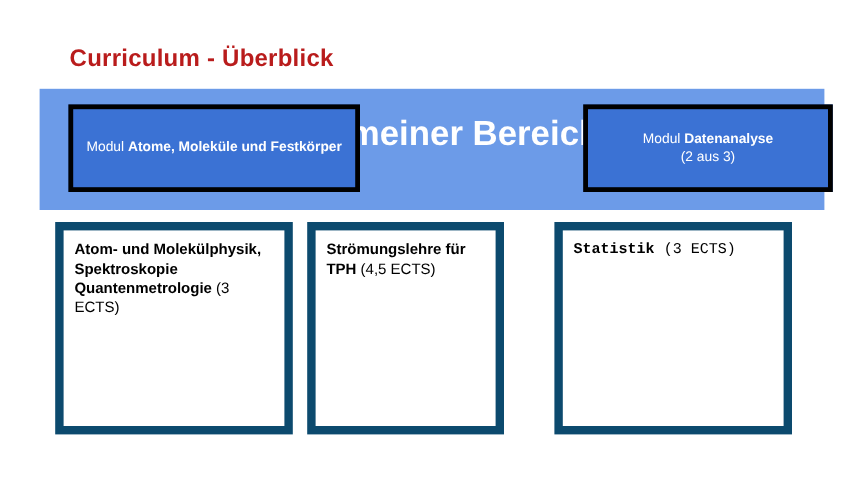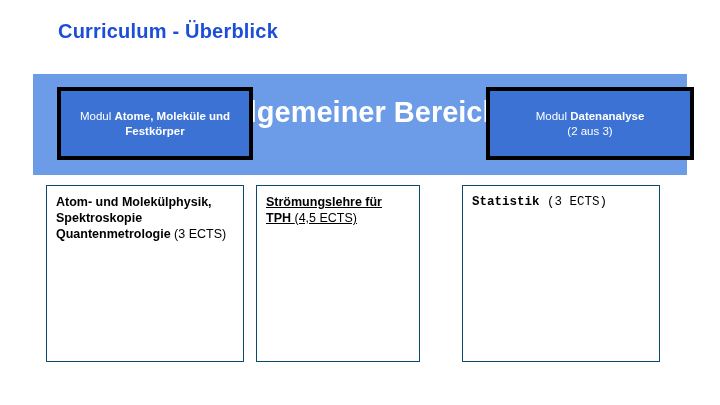--- a/index.html
+++ b/index.html
@@ -12,24 +12,24 @@
     height: 405px;
     position: relative;
     font-family: "Liberation Sans", sans-serif;
     overflow: hidden;
   }
 
   
   #slide-title {
     position: absolute;
     left: 58px;
-    top: 20px;
+    top: 38px;
     font-size: 20px;
     font-weight: bold;
-    color: #1d4ed8;
+    color: #b91c1c;
     letter-spacing: 0.2px;
     white-space: nowrap;
   }
 
   
   #banner {
     position: absolute;
     left: 33px;
     top: 74px;
     width: 654px;
@@ -59,45 +59,45 @@
     height: 73px;
     background: #3B72D4;
     border: 4px solid #000000;
     box-sizing: border-box;
     z-index: 2;
     display: flex;
     align-items: center;
     justify-content: center;
     text-align: center;
   }
-  #module-box-1 { left: 24px;  width: 196px; }
+  #module-box-1 { left: 24px;  width: 243px; }
   #module-box-2 { left: 240px; width: 205px; }
   #module-box-3 { left: 453px; width: 208px; }
 
   .module-text {
     font-size: 11.5px;
     color: #ffffff;
     line-height: 15px;
     font-weight: normal;
     padding: 0 4px;
   }
   .module-text b { font-weight: bold; }
 
   
   .content-col {
     position: absolute;
     top: 185px;
     height: 177px;
-    border: 1px solid #0c4a6e;
+    border: 7px solid #0c4a6e;
     box-sizing: border-box;
     background: #ffffff;
     padding: 8px 9px 0 9px;
   }
   #content-col-1 { left: 46px;  width: 198px; }
-  #content-col-2 { left: 256px; width: 164px; text-decoration: underline; }
+  #content-col-2 { left: 256px; width: 164px; }
   #content-col-3 { left: 462px; width: 198px; font-family: Liberation Mono, monospace; }
 
   .course-item {
     font-size: 12.5px;
     color: #000000;
     line-height: 16px;
     margin-bottom: 16px;
   }
   .course-item:last-child { margin-bottom: 0; }
   .course-item b { font-weight: bold; }

